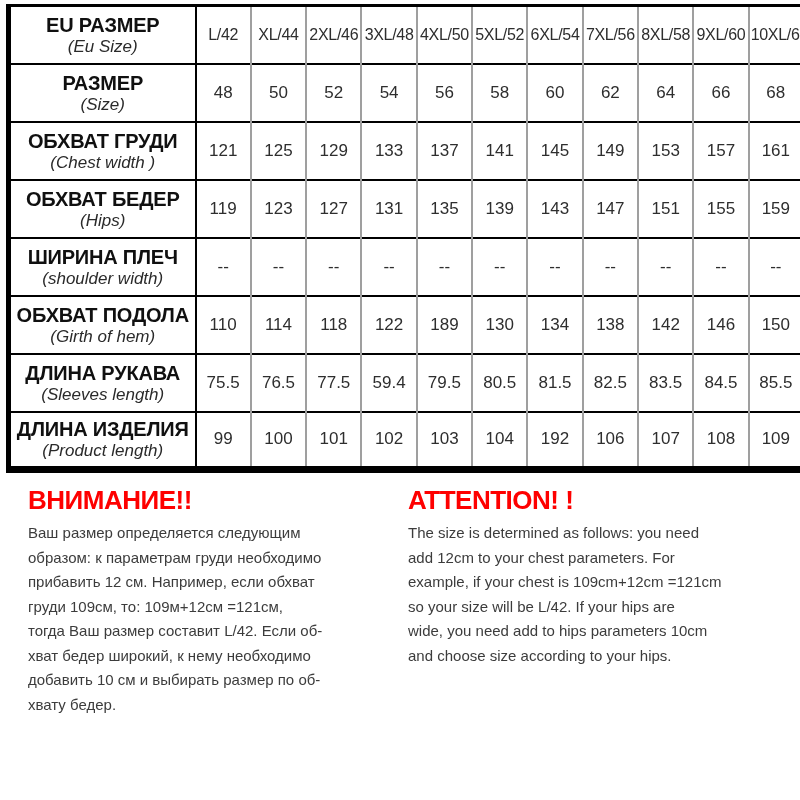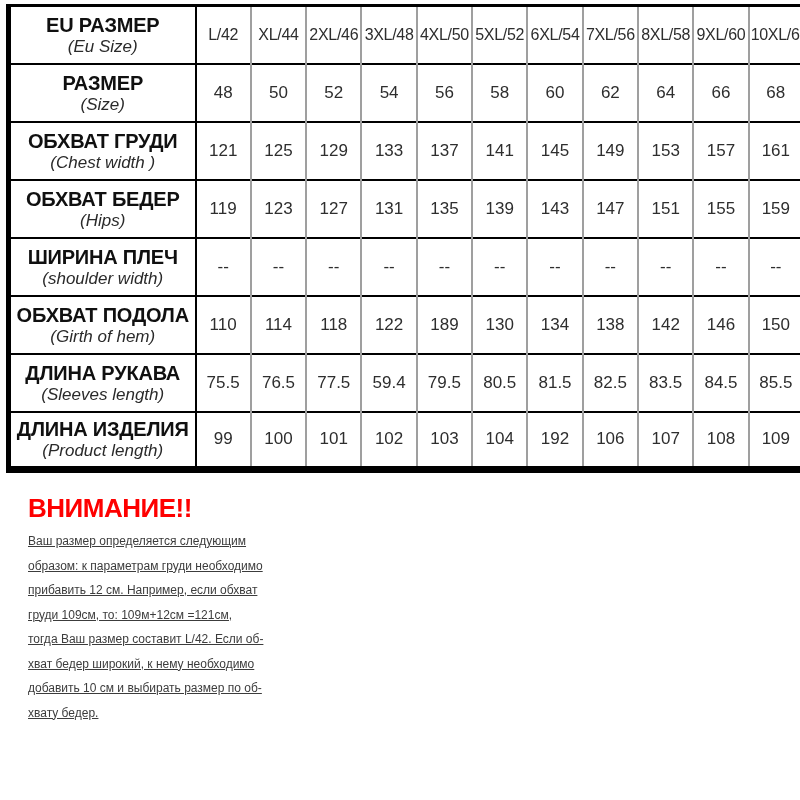--- a/index.html
+++ b/index.html
@@ -53,38 +53,37 @@
     font-size: 17px;
     color: #2a2a2a;
     white-space: nowrap;
     line-height: 20px;
     font-style: italic;
   }
 
   
   .notes {
     display: flex;
-    padding: 20px 10px 0 22px;
+    padding: 12px 10px 0 22px;
   }
   .note { flex: 0 0 auto; }
   .note-ru { width: 380px; }
   .note-en { width: 372px; }
   .note h2 {
     font-size: 26px;
     font-weight: bold;
     line-height: 30px;
     margin-bottom: 6px;
     letter-spacing: -0.5px;
   }
   .note p {
-    font-size: 12px;
+    font-size: 15px;
     line-height: 24.5px;
     color: #3c3c3c;
     white-space: pre-line;
-    text-decoration: underline;
   }
 </style>
 </head>
 <body>
 
 <div class="page">
 
   <table class="size-table">
     <colgroup>
         <col style="width: 187px;">
@@ -246,16 +245,23 @@
       <p>Ваш размер определяется следующим
 образом: к параметрам груди необходимо
 прибавить 12 см. Например, если обхват
 груди  109см, то: 109м+12см =121см,
 тогда Ваш размер составит L/42. Если об-
 хват бедер широкий, к нему необходимо
 добавить 10 см и выбирать размер по об-
 хвату бедер.</p>
     </div>
     <div class="note note-en">
+      <h2 style="color: rgb(254, 0, 0);">ATTENTION! !</h2>
+      <p>The size is determined as follows: you need
+add 12cm to your chest parameters. For
+example, if your chest is 109cm+12cm =121cm
+so your size will be L/42. If your hips are
+wide, you need add to hips parameters 10cm
+and choose size according to your hips.</p>
     </div>
   </div>
 
 </div>
 
 </body></html>

